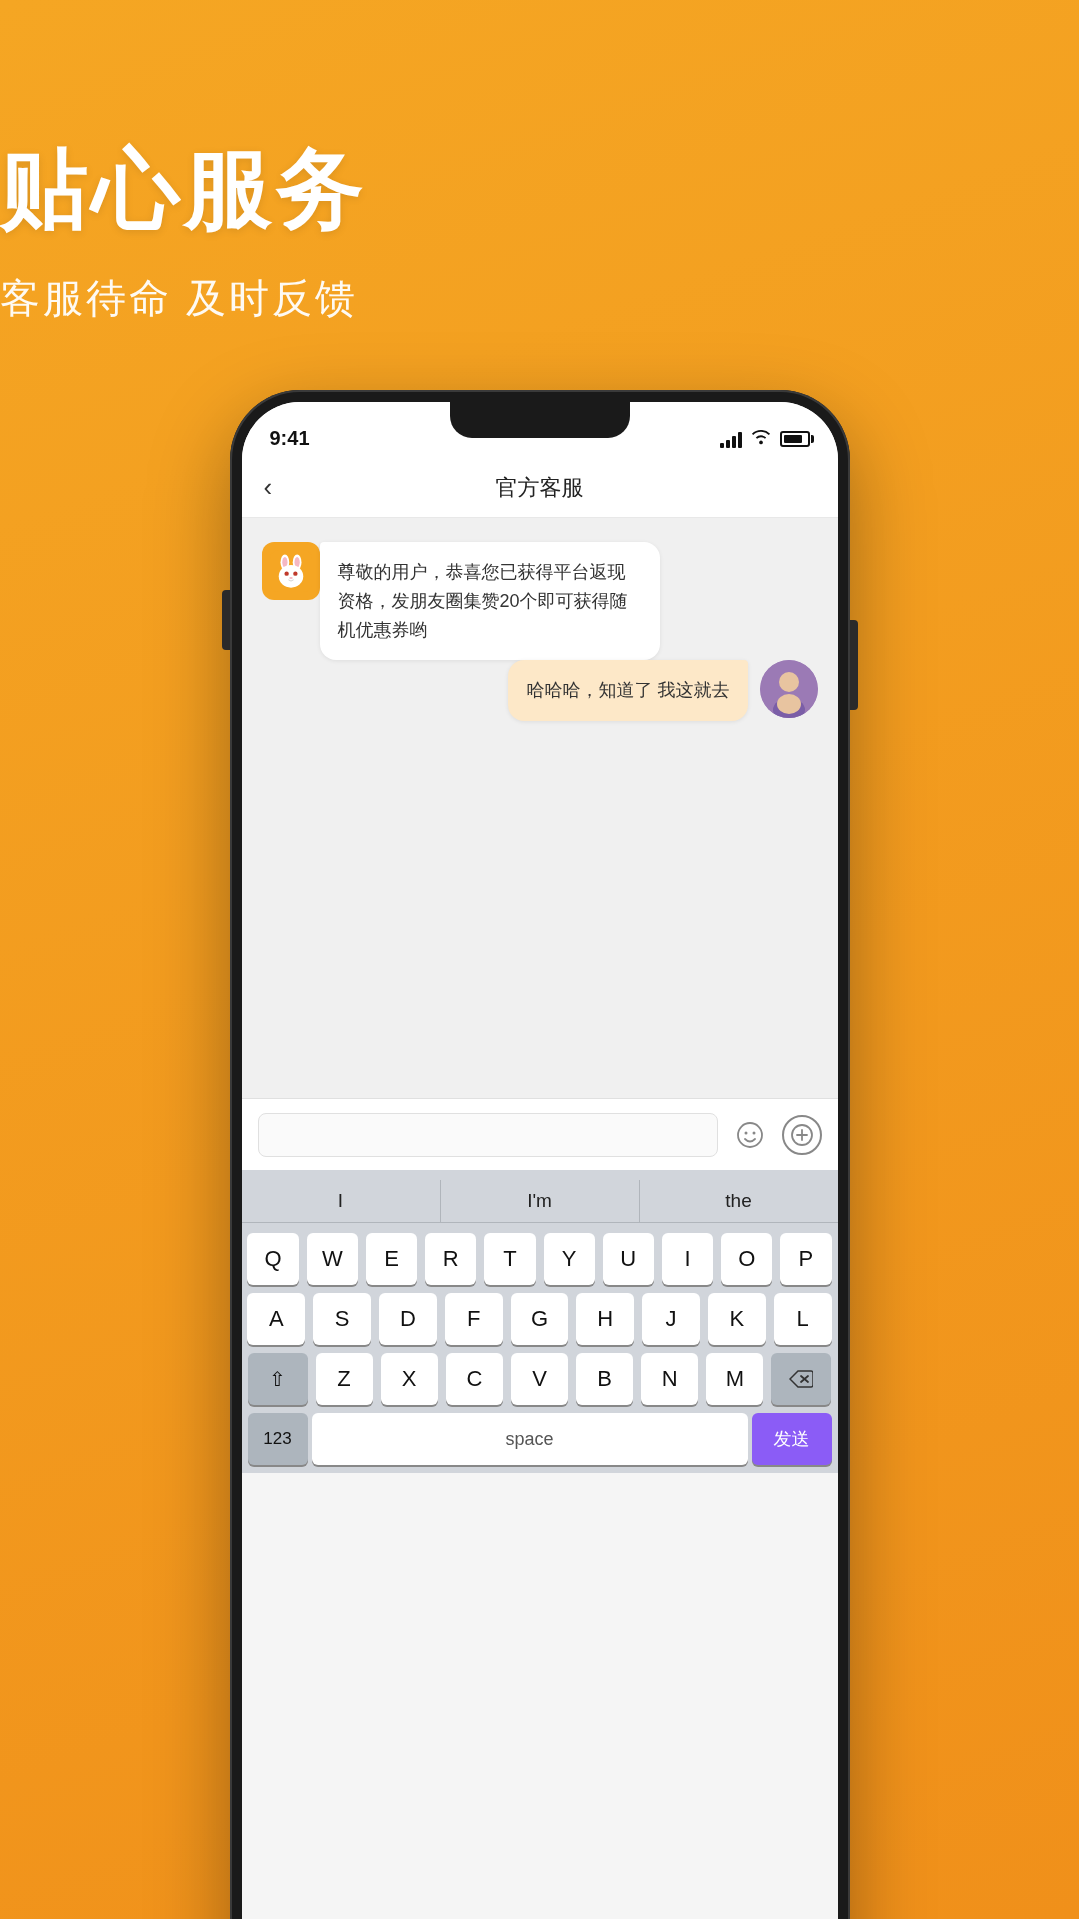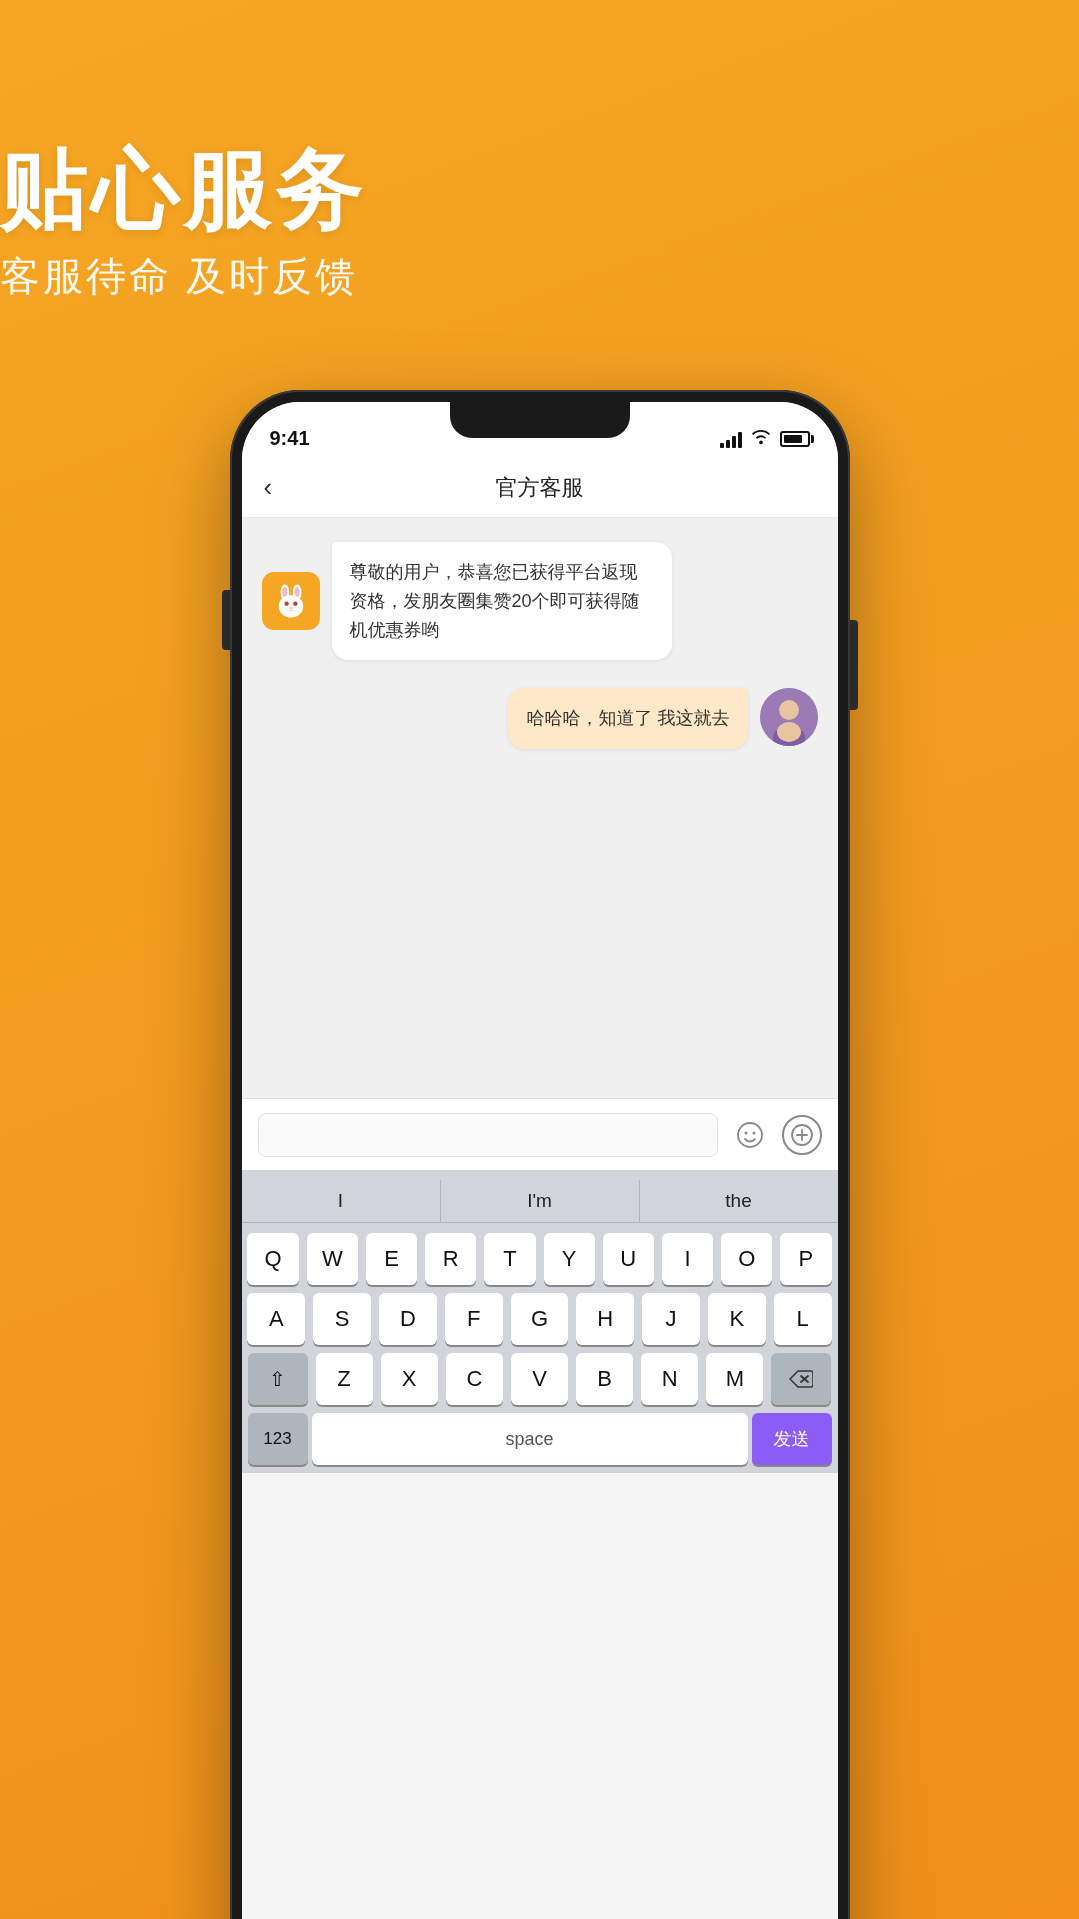--- a/index.html
+++ b/index.html
@@ -20,21 +20,21 @@
     .header-title {
       font-size: 88px;
       font-weight: 700;
       color: white;
       letter-spacing: 4px;
       text-shadow: 0 2px 8px rgba(0,0,0,0.1);
     }
     .header-subtitle {
       font-size: 40px;
       color: white;
-      margin-top: 0;
+      margin-top: 22px;
       letter-spacing: 3px;
       font-weight: 400;
       opacity: 0.95;
     }
 
     
     .phone-container {
       position: absolute;
       left: 50%;
       transform: translateX(-50%);
@@ -191,23 +191,21 @@
       flex: 1;
       padding: 24px 20px;
       min-height: 0;
       height: 580px;
       overflow: hidden;
     }
 
     
     .msg-row-bot {
       display: flex;
-      align-items: center;
-      gap: 12px;
-      margin-bottom: 28px;
+      align-items: flex-start;
     }
     .bot-avatar {
       width: 58px;
       height: 58px;
       border-radius: 12px;
       background: #f5a623;
       display: flex;
       align-items: center;
       justify-content: center;
       flex-shrink: 0;

